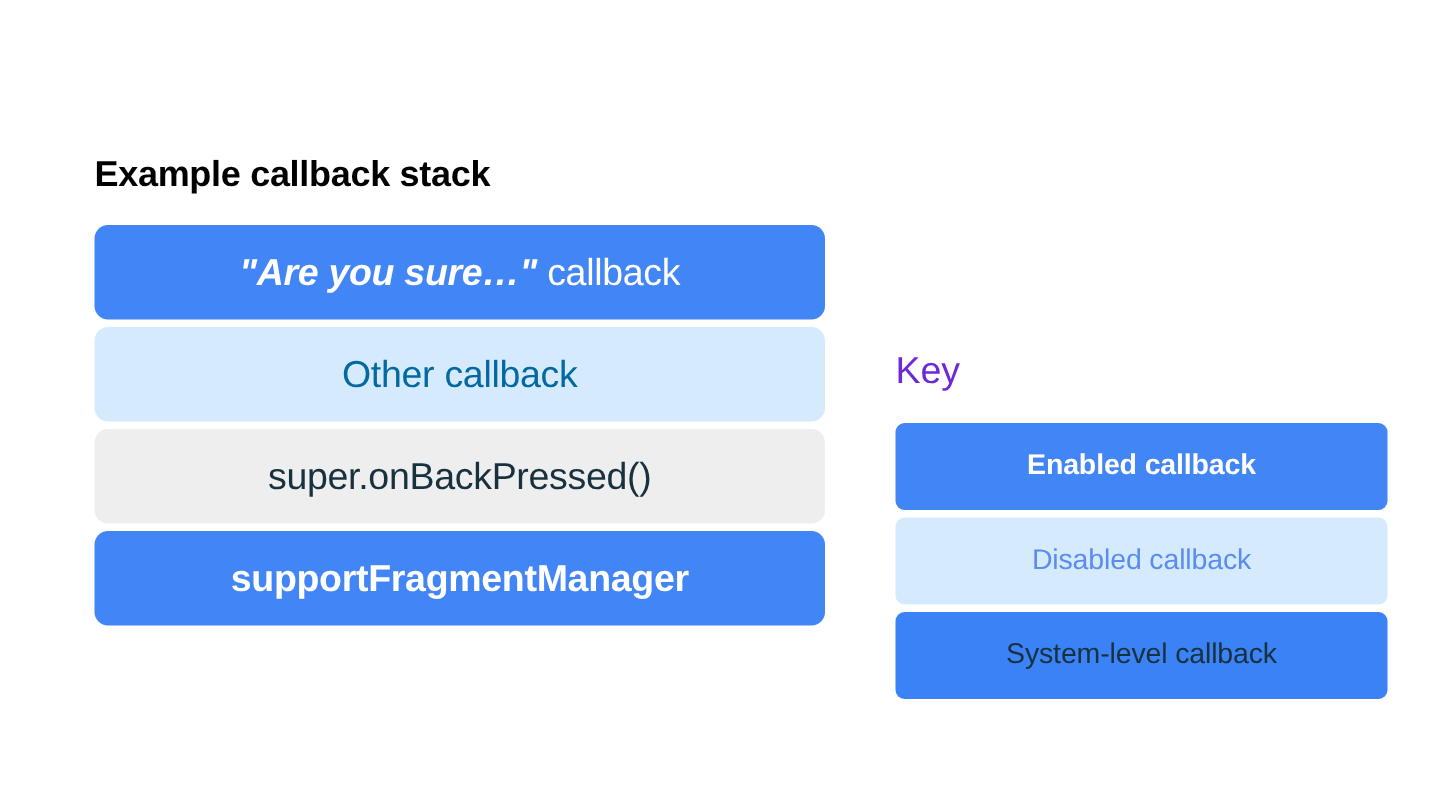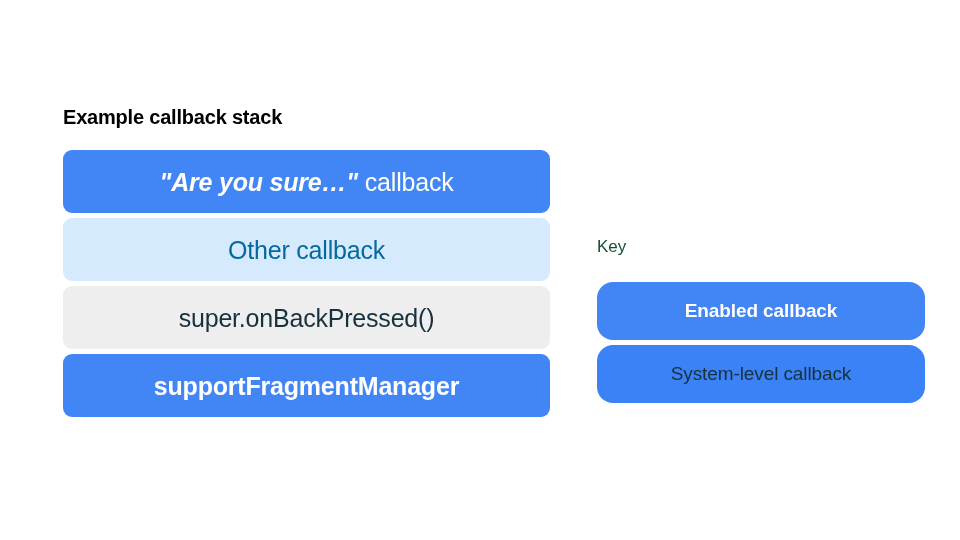--- a/index.html
+++ b/index.html
@@ -23,21 +23,21 @@
 
   
   .stack-col {
     position: absolute;
     left: 63px;
     top: 100px;
     width: 487px;
   }
 
   .section-title {
-    font-size: 20px;
+    font-size: 24px;
     font-weight: 600;
     letter-spacing: -0.2px;
     color: #000000;
     line-height: 34px;
     margin: 0 0 16px 0;
     white-space: nowrap;
   }
 
   .stack-list {
     display: flex;
@@ -82,37 +82,37 @@
 
   
   .key-col {
     position: absolute;
     left: 597px;
     top: 234px;
     width: 328px;
   }
 
   .key-title {
-    font-size: 17px;
+    font-size: 25px;
     font-weight: 400;
-    color: #14532d;
+    color: #6d28d9;
     line-height: 26px;
     margin: 0 0 22px 0;
     white-space: nowrap;
   }
 
   .key-list {
     display: flex;
     flex-direction: column;
     gap: 5px;
   }
 
   .key-bar {
     height: 58px;
-    border-radius: 16px;
+    border-radius: 6px;
     display: flex;
     align-items: center;
     justify-content: center;
     box-sizing: border-box;
     padding: 0 12px;
     text-align: center;
     white-space: nowrap;
   }
 
   .key-label {
@@ -164,20 +164,23 @@
   <div class="key-col">
 
     <h2 class="key-title">Key</h2>
 
     <div class="key-list">
 
       <div class="key-bar enabled">
         <span class="key-label">Enabled callback</span>
       </div>
 
+      <div class="key-bar disabled">
+        <span class="key-label">Disabled callback</span>
+      </div>
 
       <div class="key-bar system">
         <span class="key-label">System-level callback</span>
       </div>
 
     </div>
   </div>
 
 </div>
 

